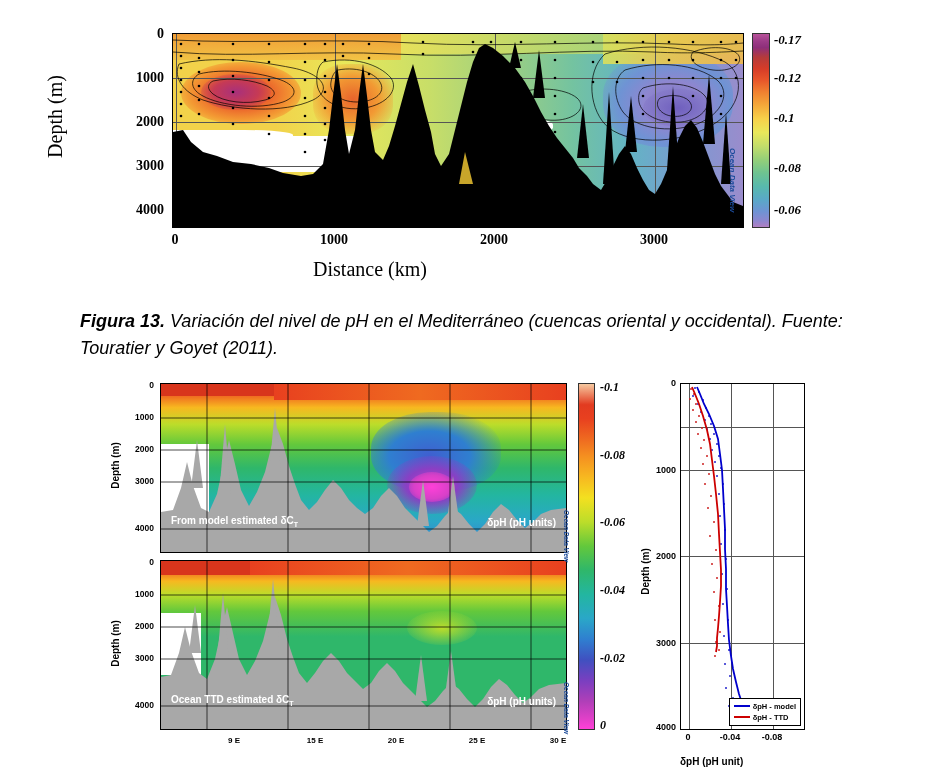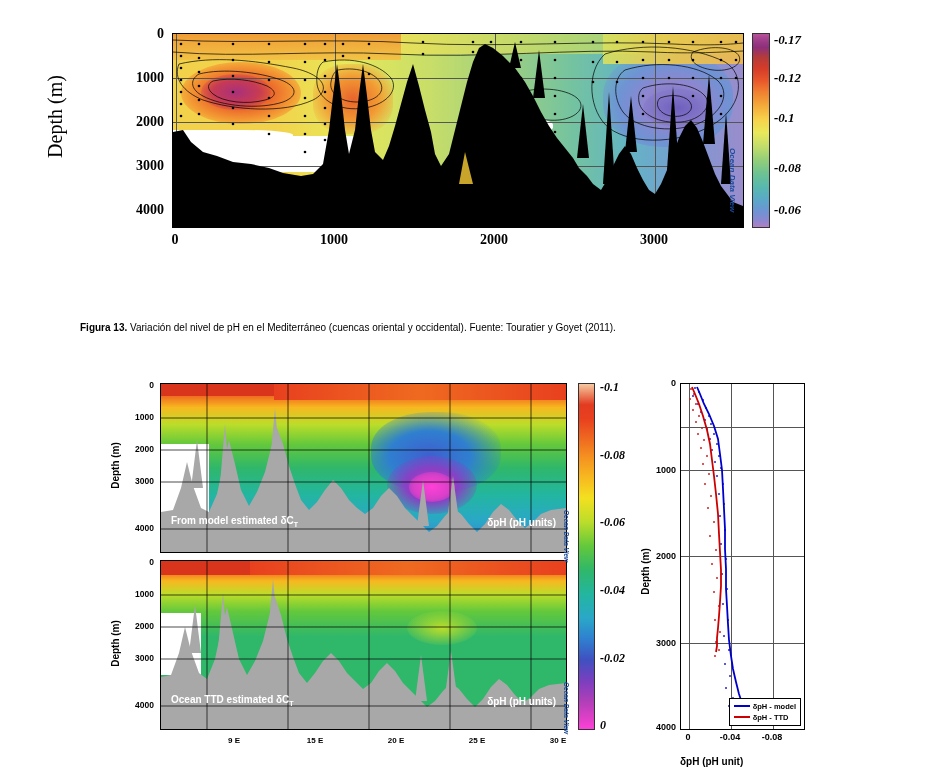--- a/index.html
+++ b/index.html
@@ -137,25 +137,26 @@
     font-style: italic;
     color: #1a4a9a;
     transform: rotate(90deg);
     transform-origin: left top;
     white-space: nowrap;
   }
 
   
   #caption {
     position: absolute;
-    left: 80px; top: 320px;
+    left: 80px; top: 308px;
     width: 775px;
-    font-size: 10px;
+    font-size: 18px;
     line-height: 1.5;
     color: #000;
+    font-style: italic;
   }
   #caption b { font-weight: bold; }
 
   
   #fig2 {
     position: absolute;
     left: 0; top: 370px;
     width: 937px; height: 410px;
   }
 
@@ -494,20 +495,21 @@
           <circle cx="563" cy="44" r="1.3"></circle>
       </g>
     </svg>
   </div>
 
   <div class="f1-xtick" style="left:145px; top:232px;">0</div>
   <div class="f1-xtick" style="left:304px; top:232px;">1000</div>
   <div class="f1-xtick" style="left:464px; top:232px;">2000</div>
   <div class="f1-xtick" style="left:624px; top:232px;">3000</div>
 
+  <div id="fig1-xlabel">Distance (km)</div>
 
   <div id="fig1-cbar"></div>
   <div class="f1-cbar-tick" style="top:32px;">-0.17</div>
   <div class="f1-cbar-tick" style="top:70px;">-0.12</div>
   <div class="f1-cbar-tick" style="top:110px;">-0.1</div>
   <div class="f1-cbar-tick" style="top:160px;">-0.08</div>
   <div class="f1-cbar-tick" style="top:202px;">-0.06</div>
   <div id="fig1-odv">Ocean Data View</div>
 </div>
 

